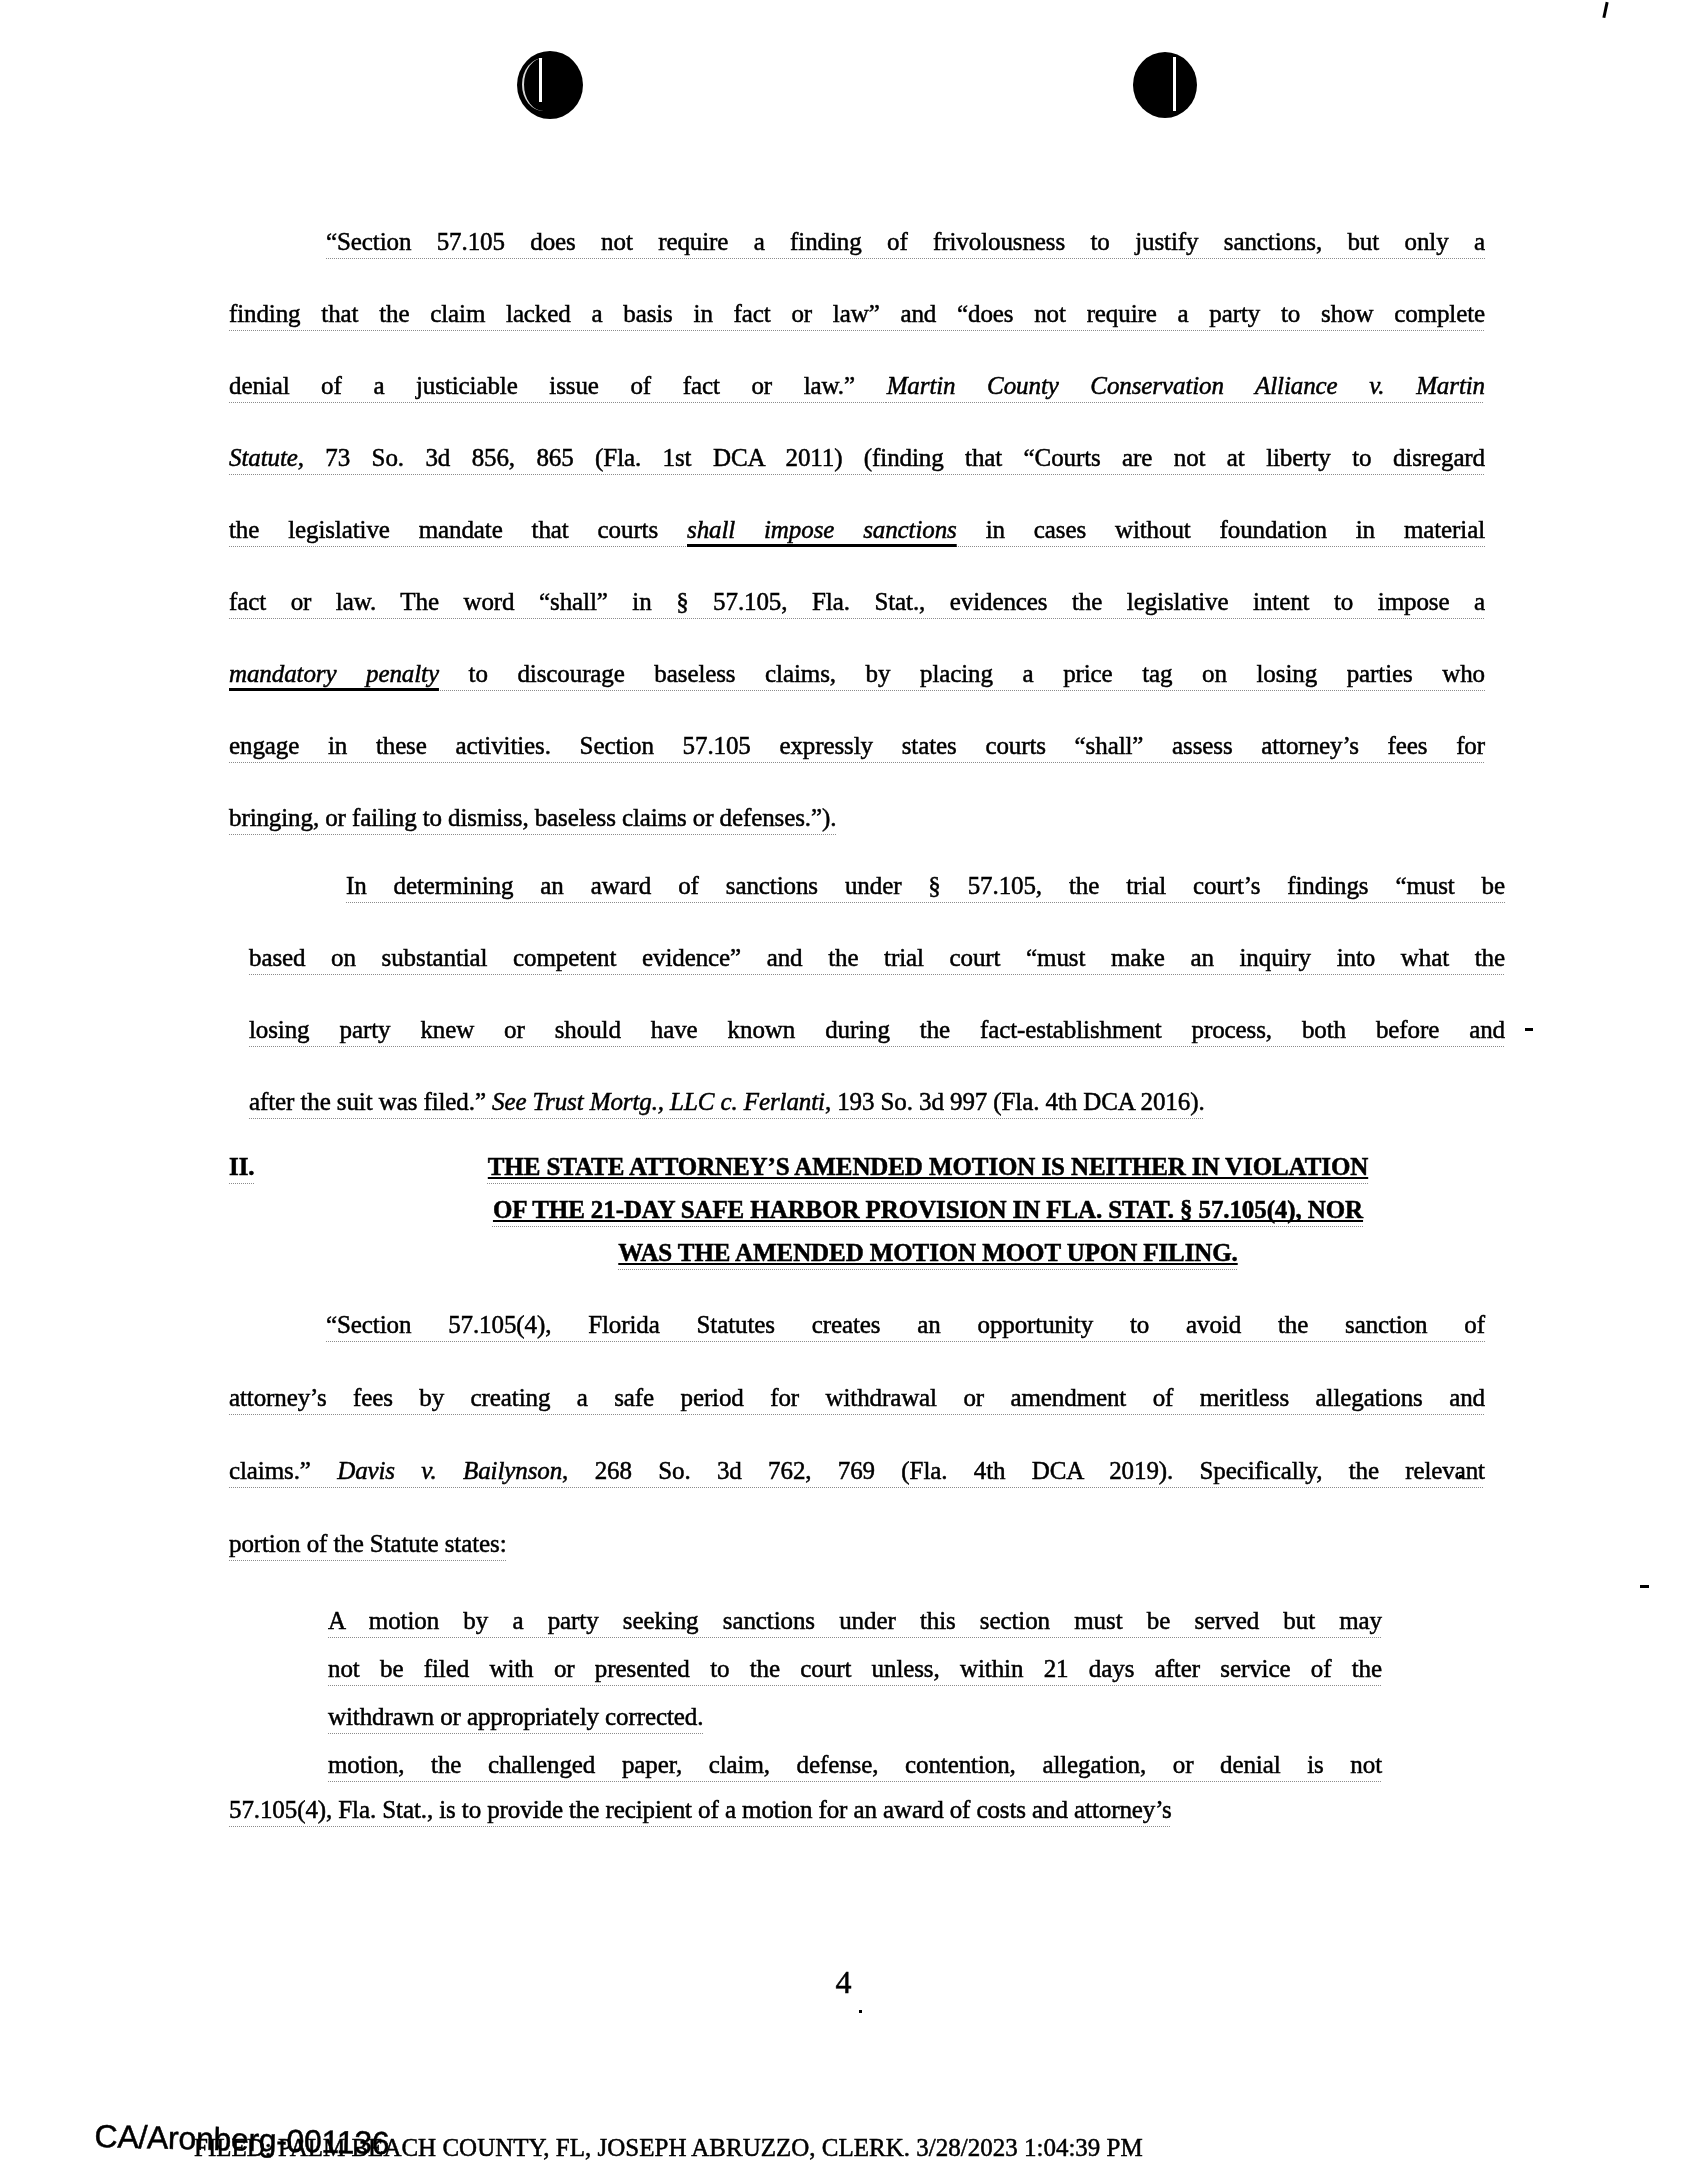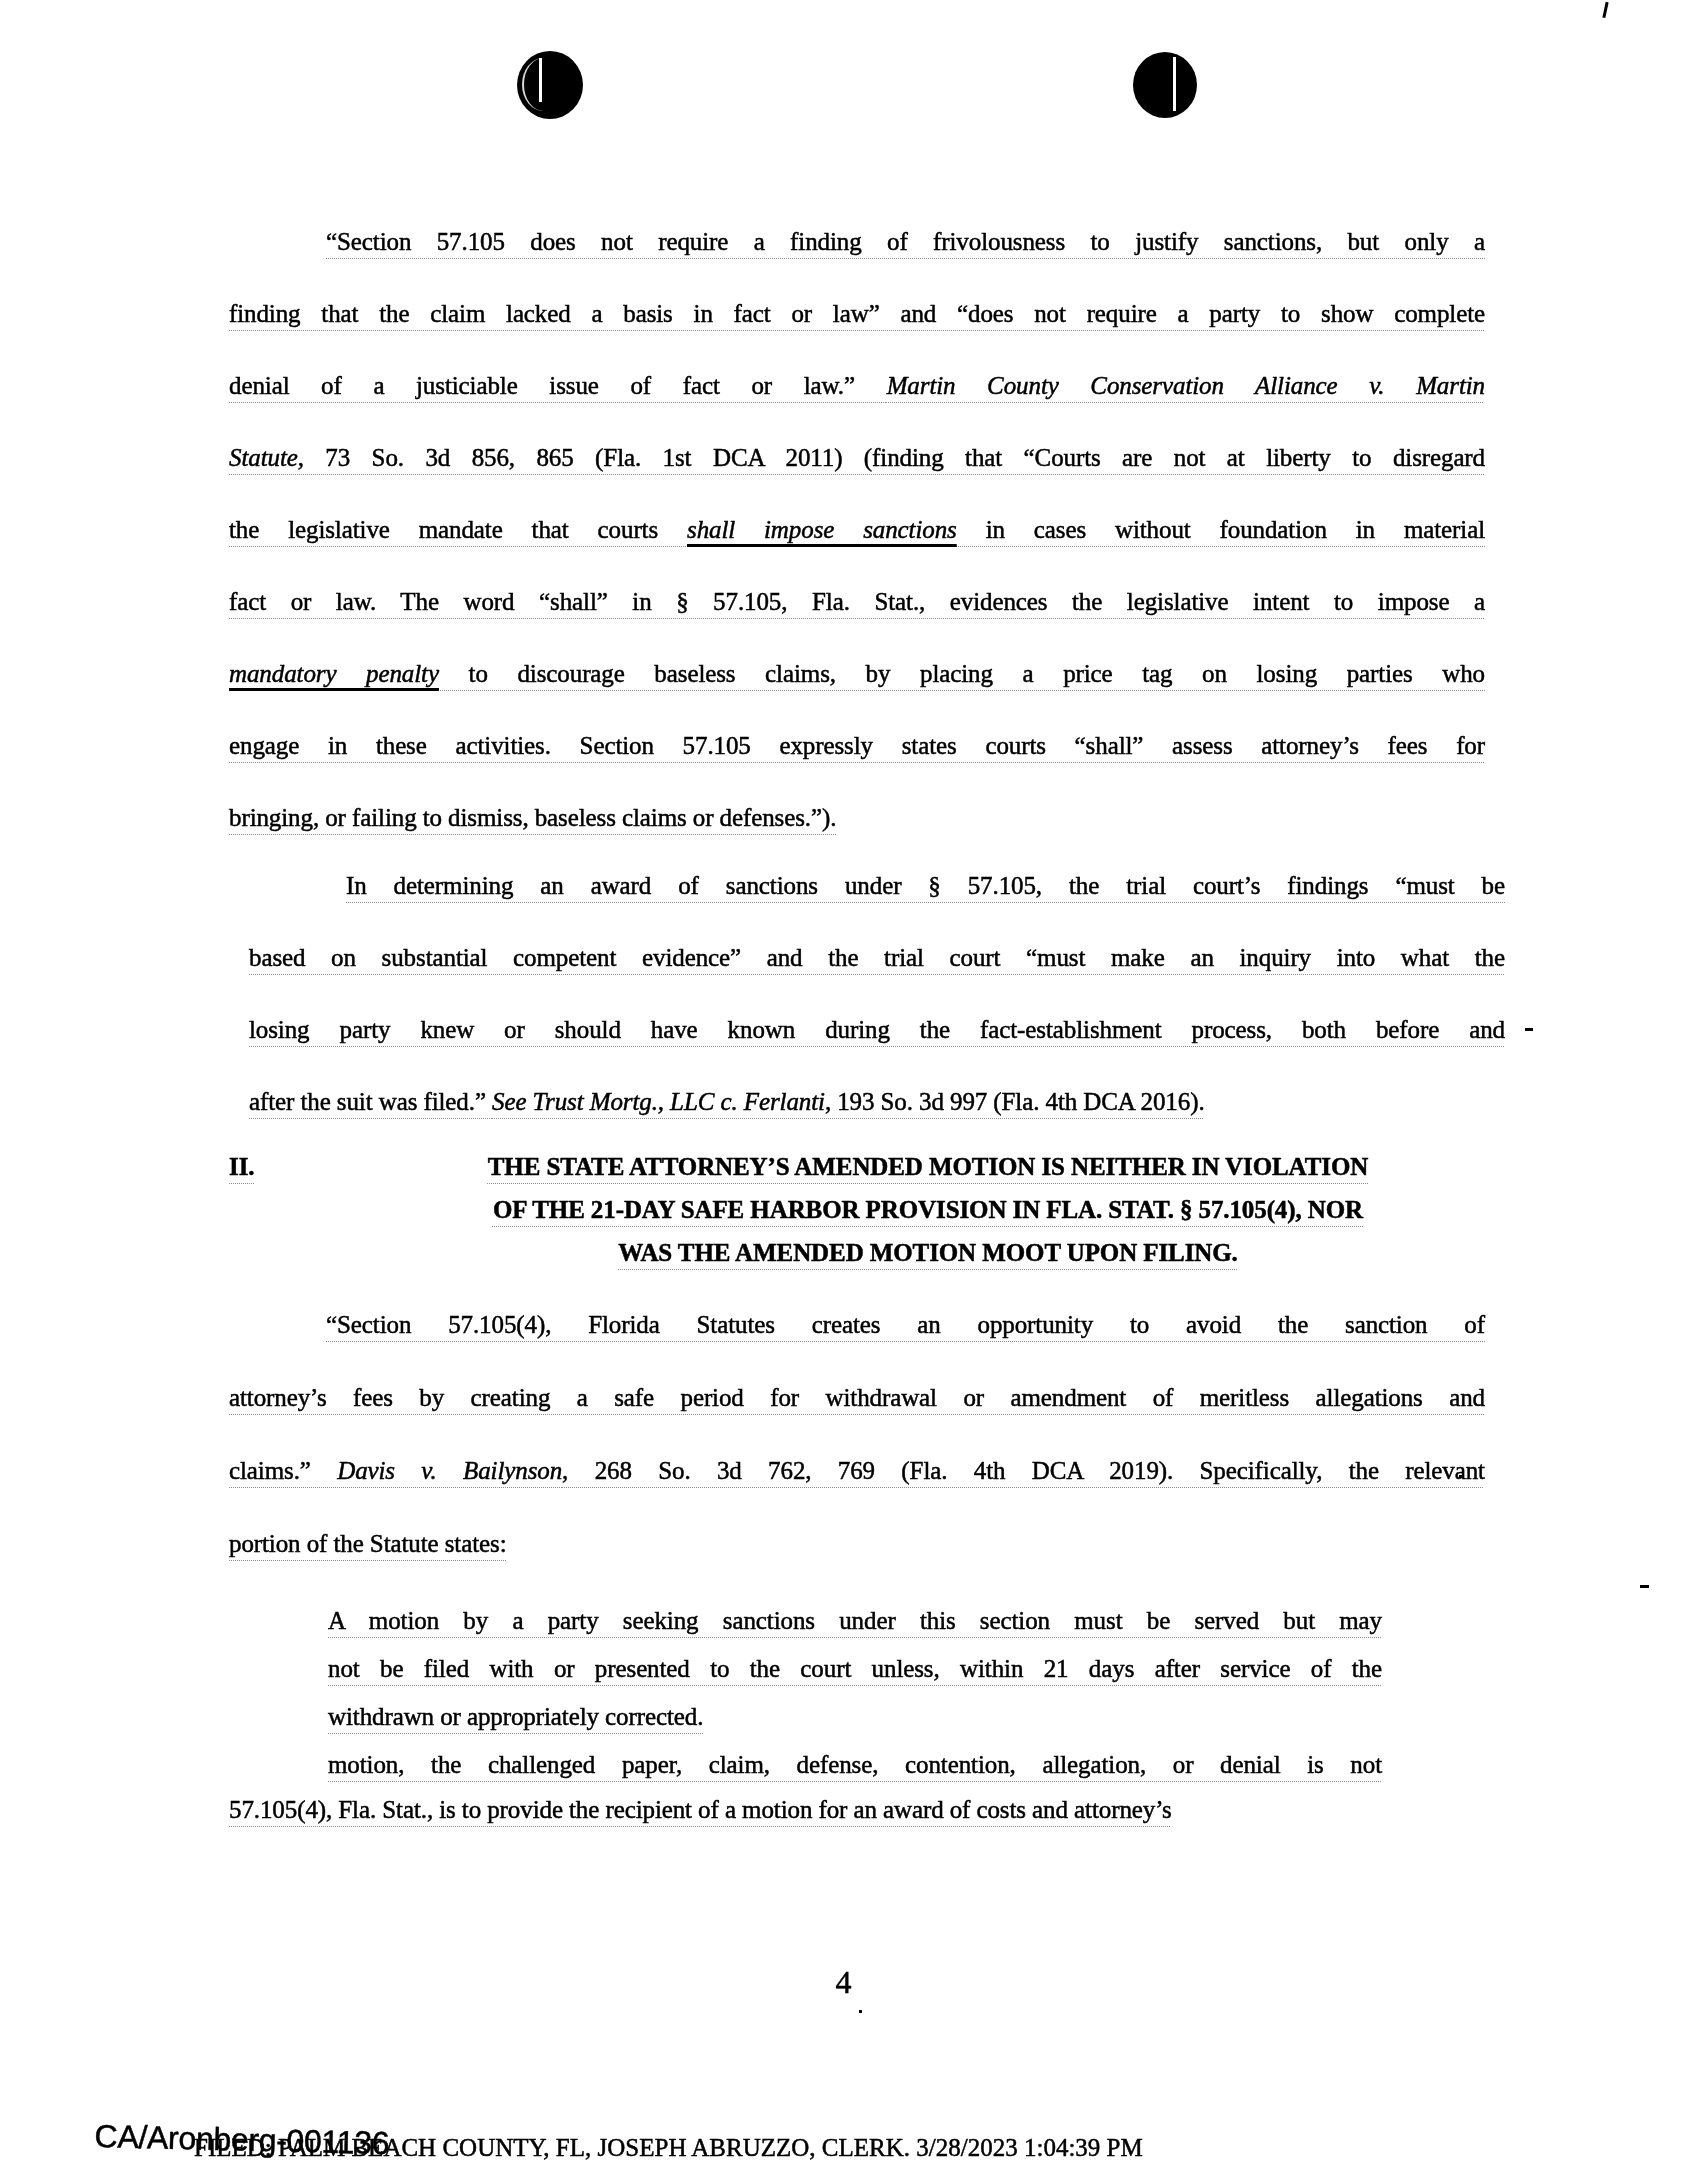--- a/index.html
+++ b/index.html
@@ -37,21 +37,21 @@
     width: 41px; height: 53px;
     border: 0 solid transparent;
     border-left: 2px solid rgba(255,255,255,.85);
     border-radius: 50%;
   }
 
   
   .blk { position: absolute; font-size: 25px; letter-spacing: -0.1px; }
   .dbl  { line-height: 72px; }
   .dbl2 { line-height: 73px; }
-  .sgl  { line-height: 43px; }
+  .sgl  { line-height: 43px; text-decoration: underline; }
   .qsp  { line-height: 48px; }
 
   .ln { white-space: nowrap; }
   .just { text-align: justify; text-align-last: justify; }
   .ind { text-indent: 97px; }
 
   .i  { font-style: italic; }
   .iu {
     font-style: italic;
     text-decoration-line: underline;

